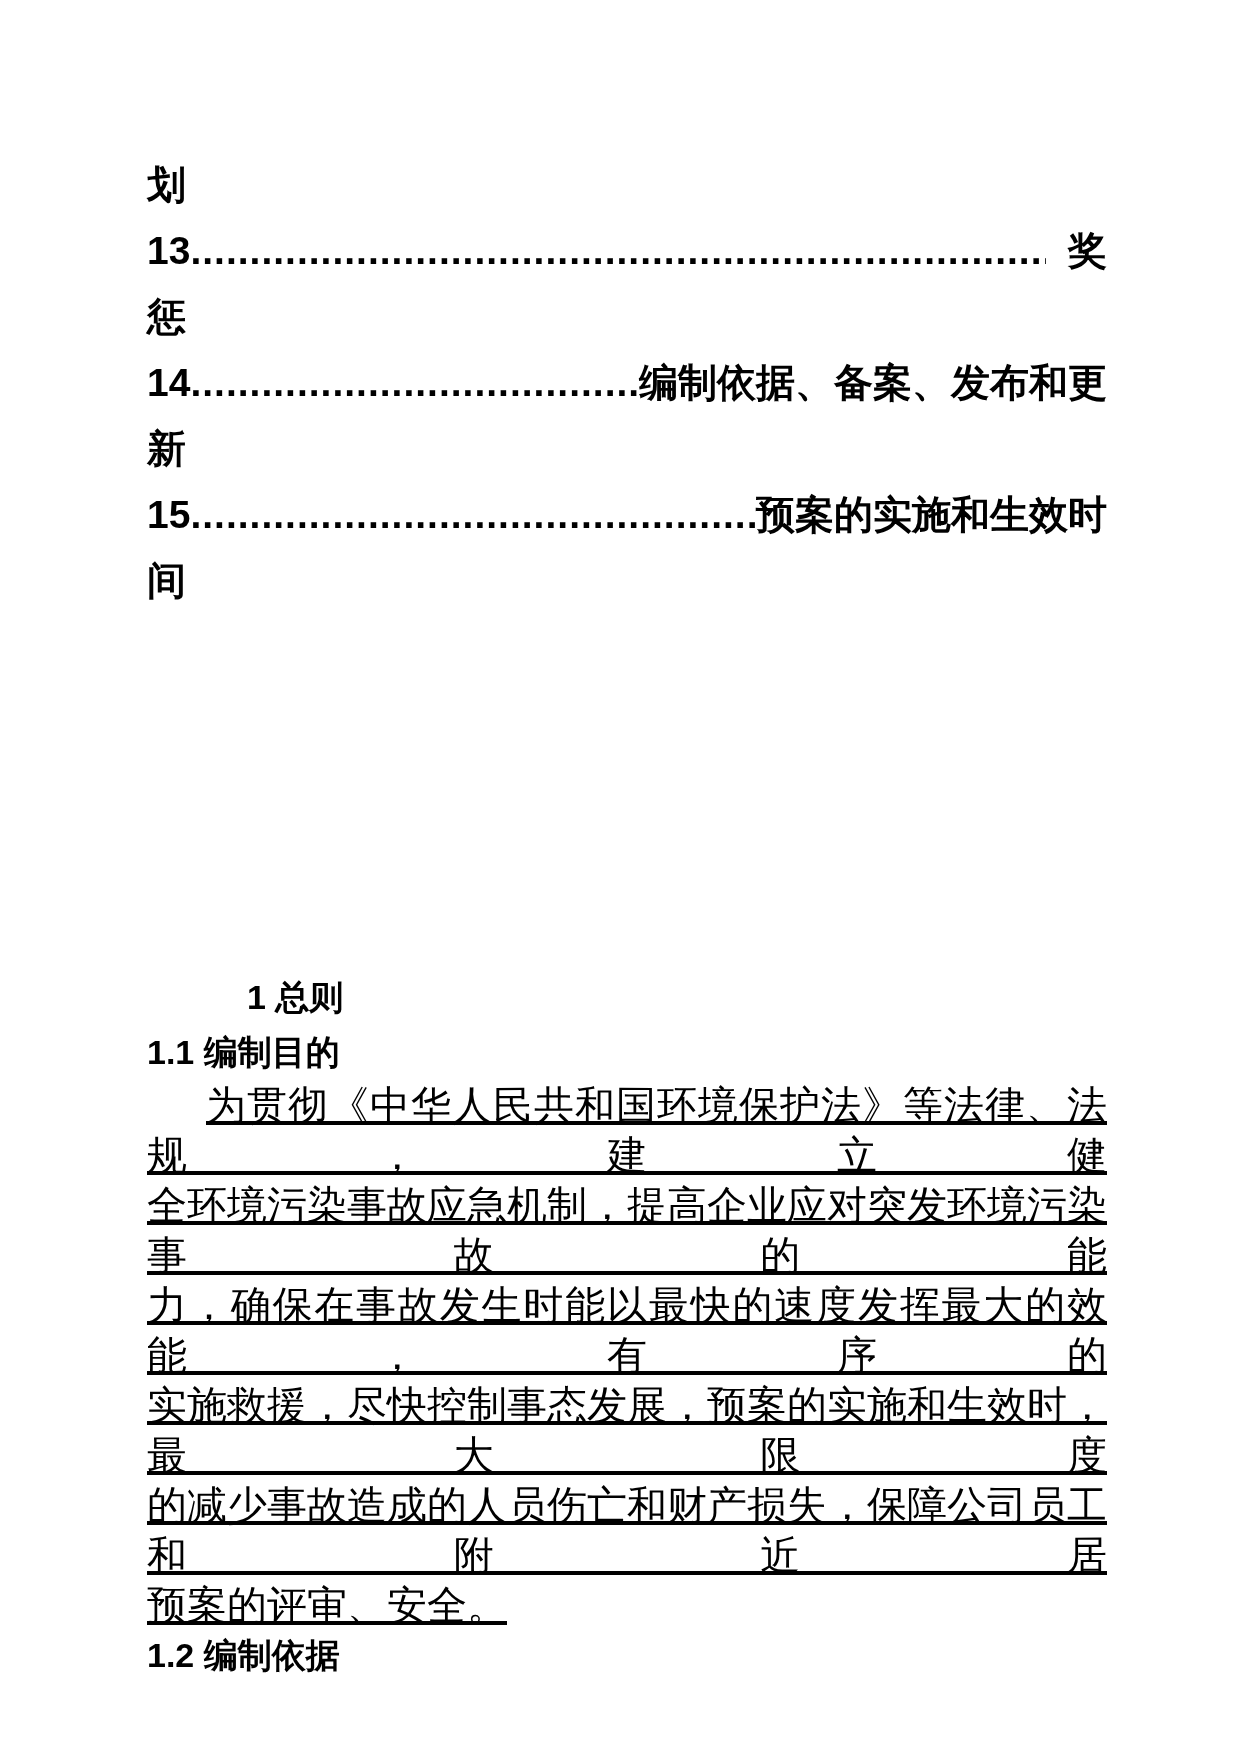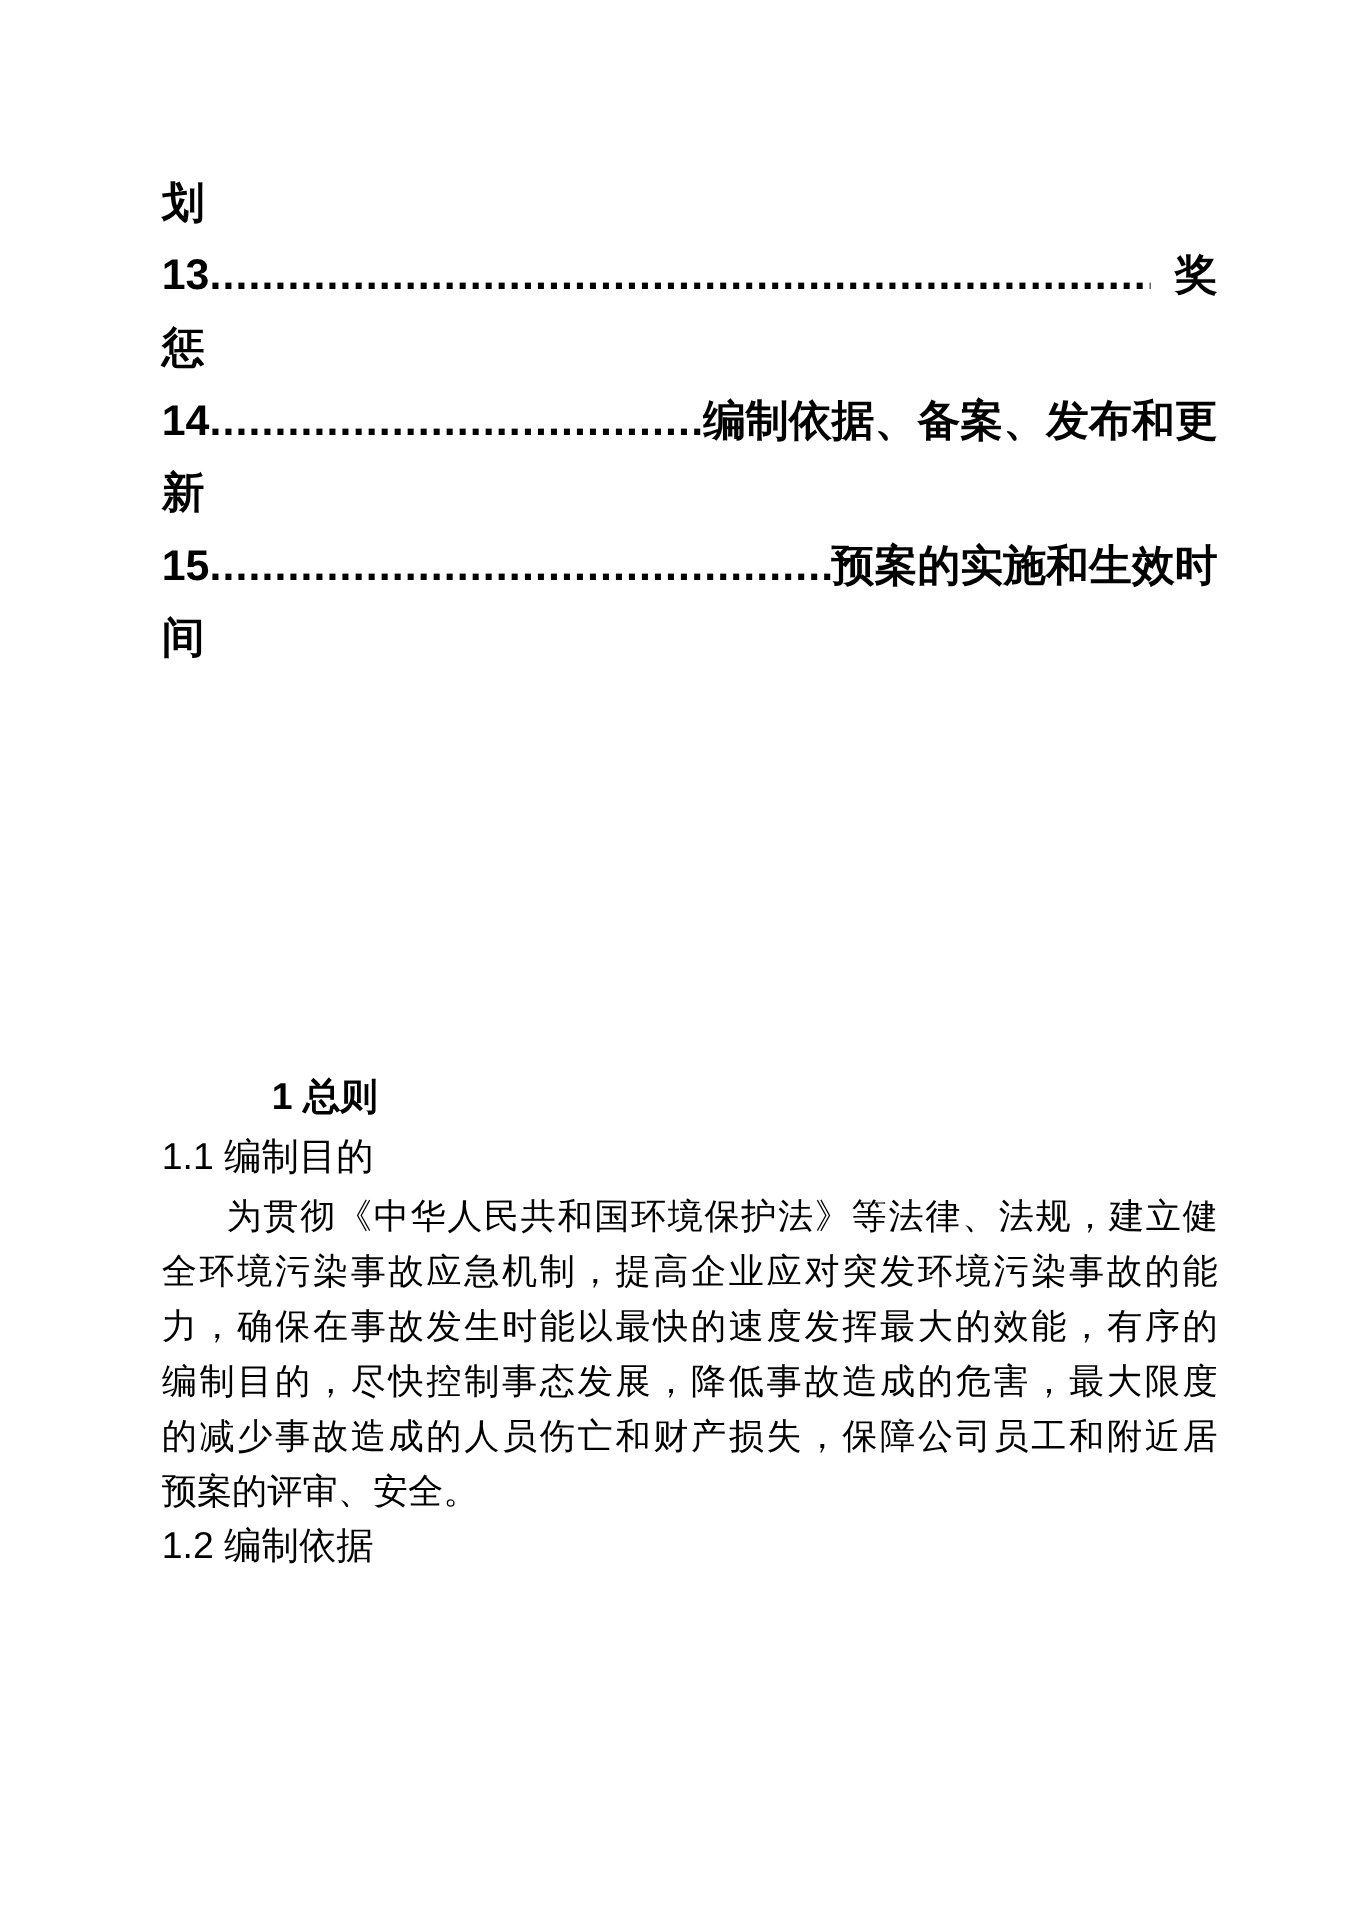--- a/index.html
+++ b/index.html
@@ -45,32 +45,33 @@
     margin: 358px 0 0 0;
     font-size: 34px;
     line-height: 50px;
     font-weight: bold;
     text-align: left;
     padding-left: 100px; 
   }
   .h2 {
     font-size: 34px;
     line-height: 50px;
-    font-weight: normal;
+    font-weight: bold;
     text-align: left;
   }
   .h2.first { margin: 5px 0 0 0; }
   .h2.second { margin: 0; }
 
   .para { margin: 3px 0 0 0; }
   .body-line {
-    font-size: 32px;
+    font-size: 40px;
     line-height: 50px;
     font-weight: normal;
     text-align: justify;
+    text-decoration: underline;
   }
   .body-line.fill { text-align-last: justify; }
   .body-line.indent { text-indent: 59px; }
 
   .ref-line {
     font-size: 32px;
     line-height: 50px;
     font-weight: normal;
     text-indent: 54px;
   }
@@ -111,21 +112,21 @@
   </div>
 
   <div class="h1">1 总则</div>
 
   <div class="h2 first">1.1 编制目的</div>
 
   <div class="para">
     <div class="body-line indent fill">为贯彻《中华人民共和国环境保护法》等法律、法规，建立健</div>
     <div class="body-line fill">全环境污染事故应急机制，提高企业应对突发环境污染事故的能</div>
     <div class="body-line fill">力，确保在事故发生时能以最快的速度发挥最大的效能，有序的</div>
-    <div class="body-line fill">编制目的，尽快控制事态发展，降低事故造成的危害，最大限度</div>
+    <div class="body-line fill">实施救援，尽快控制事态发展，预案的实施和生效时，最大限度</div>
     <div class="body-line fill">的减少事故造成的人员伤亡和财产损失，保障公司员工和附近居</div>
     <div class="body-line">预案的评审、安全。</div>
   </div>
 
   <div class="h2 second">1.2 编制依据</div>
 
 
 </div>
 
 </body></html>

